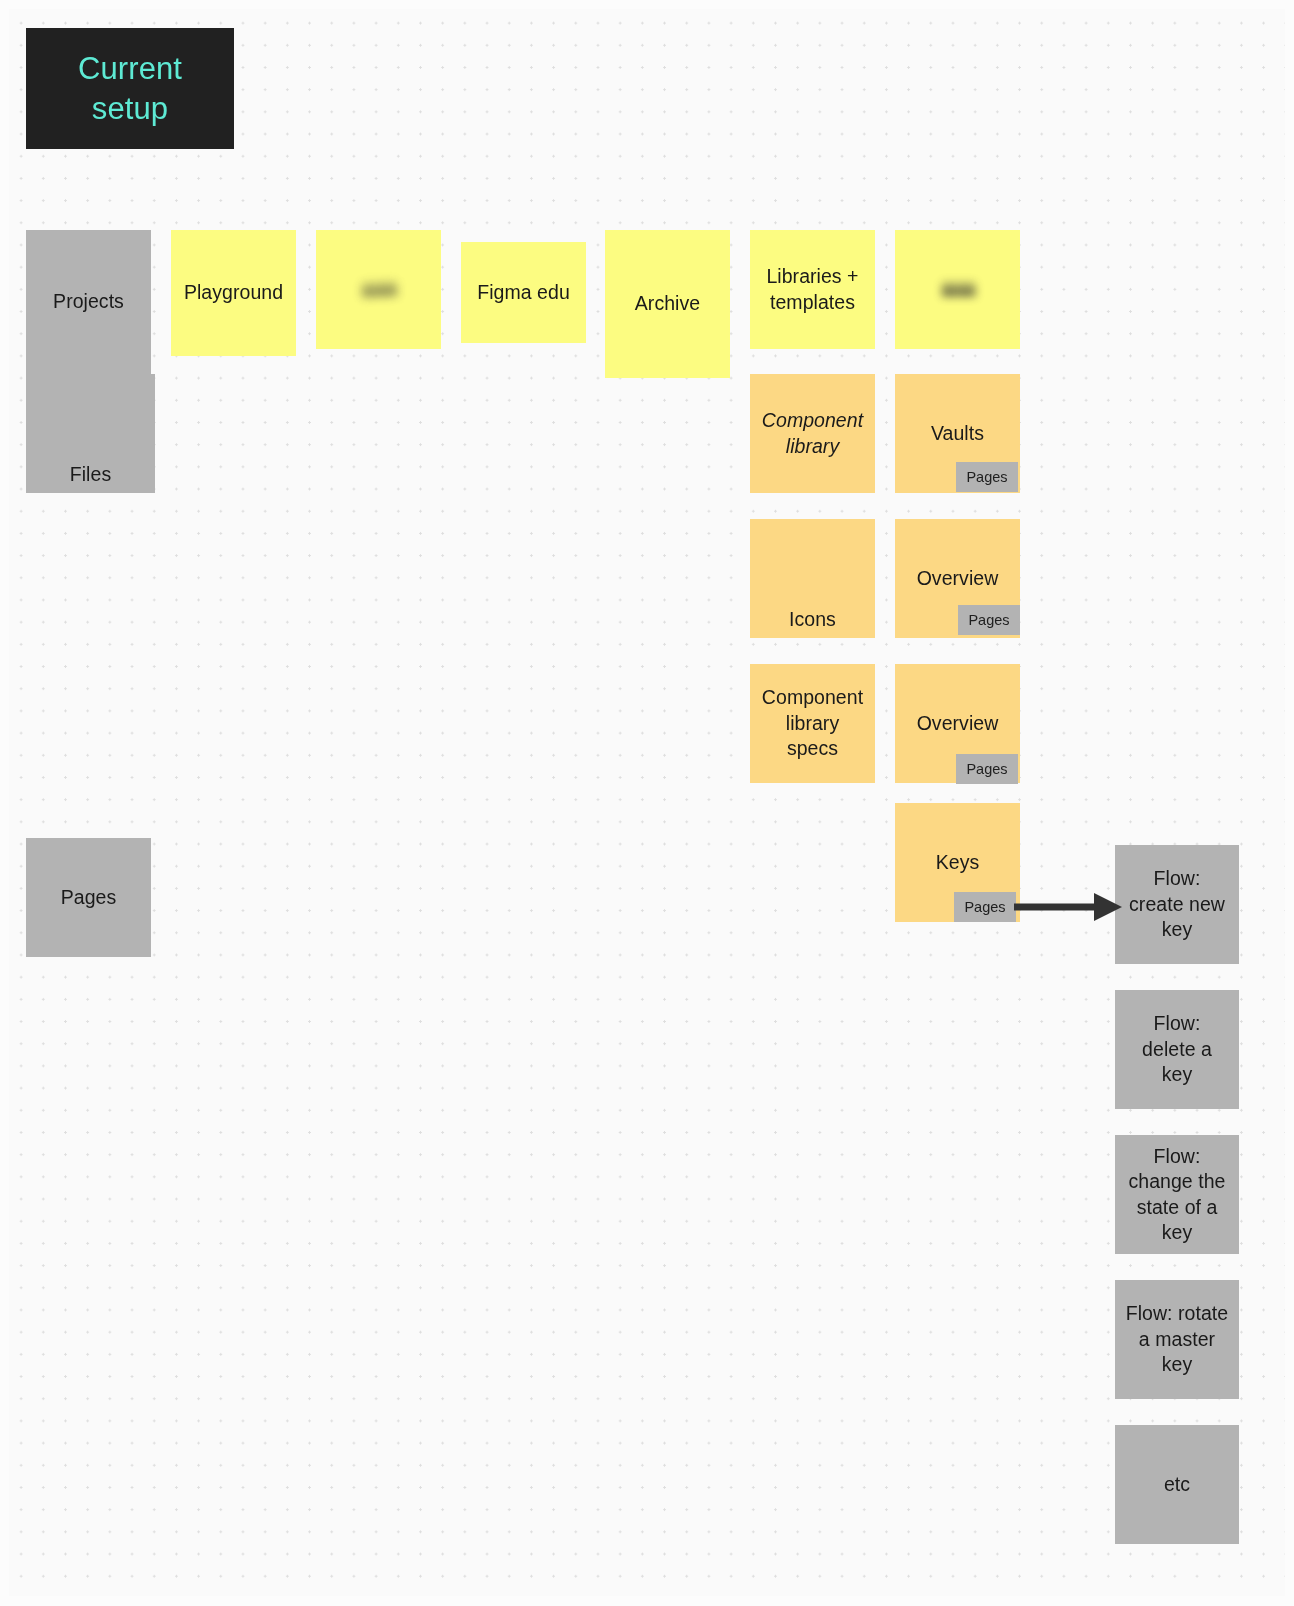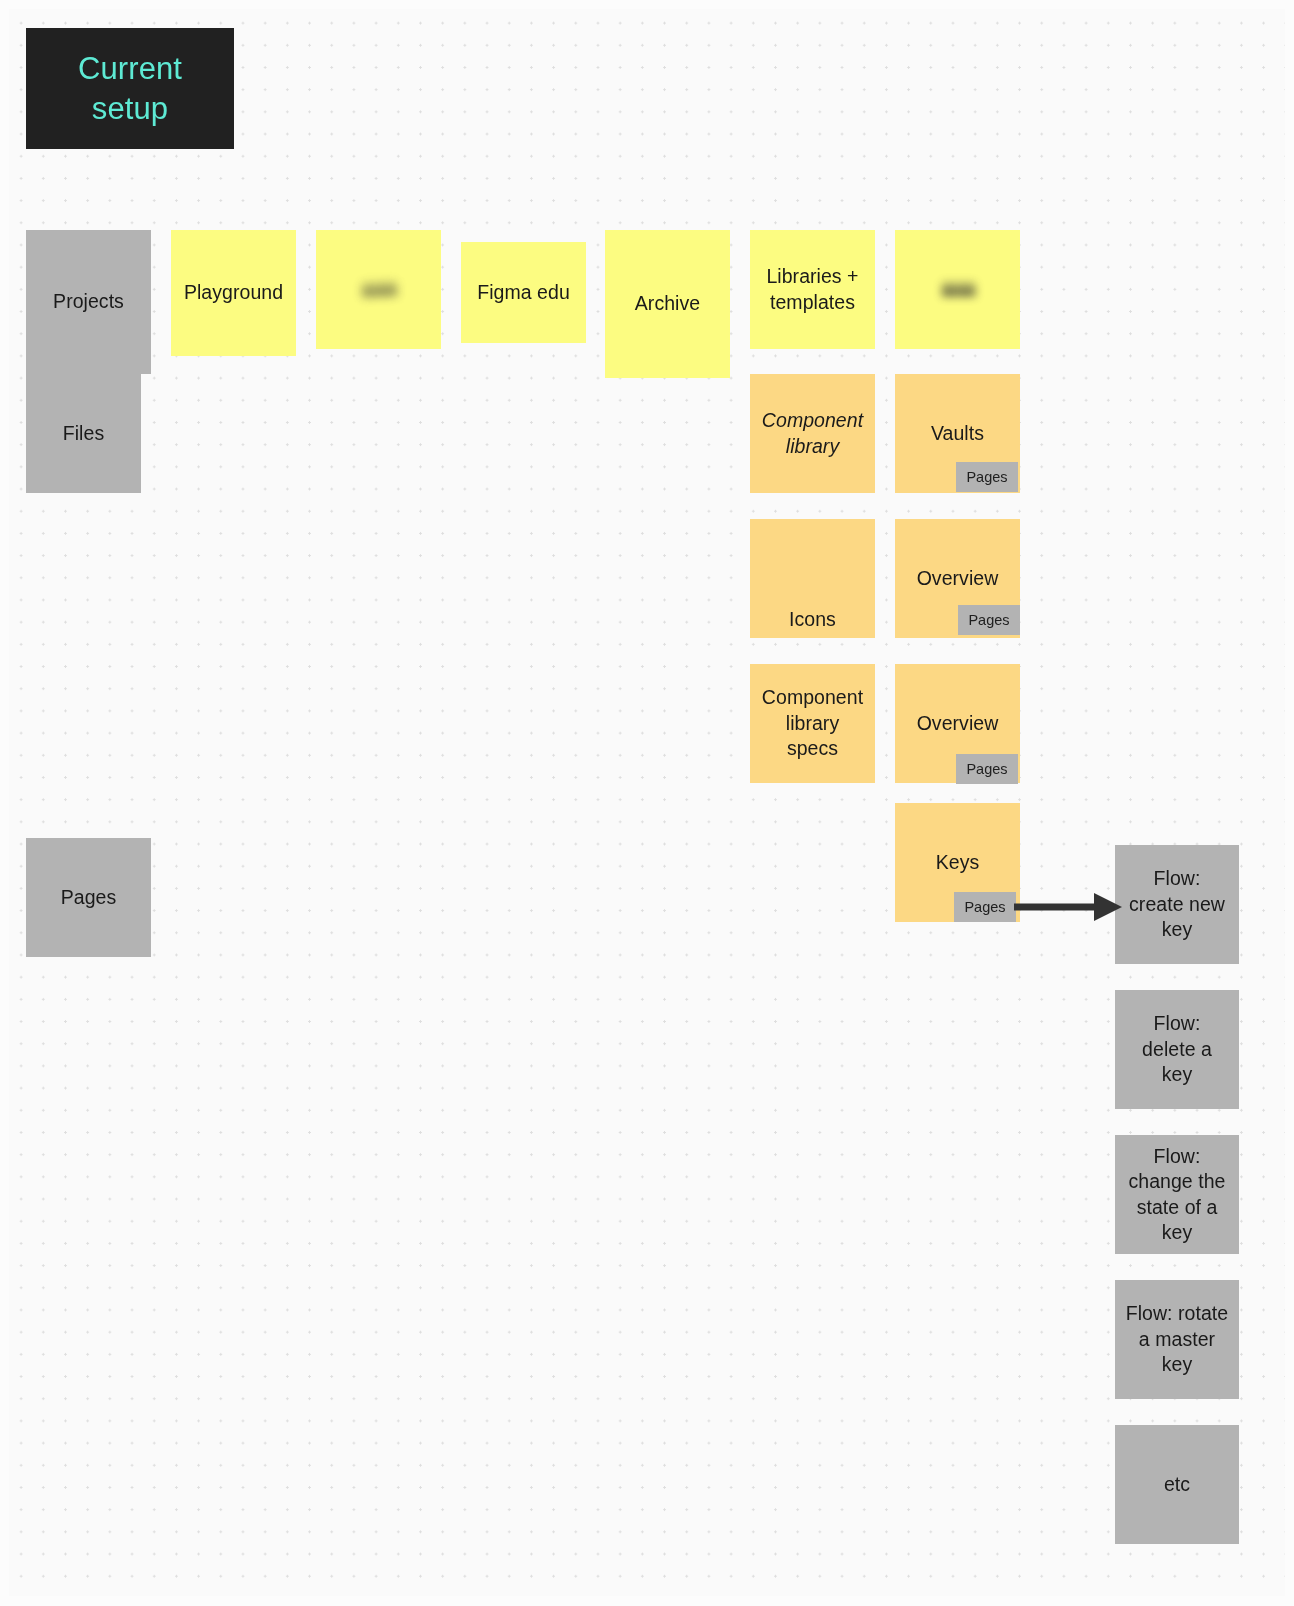--- a/index.html
+++ b/index.html
@@ -149,21 +149,21 @@
 
   <div class="title-card" style="left:26px; top:28px; width:208px; height:121px;">
     <span style="white-space: pre-line;">Current
 setup</span>
   </div>
 
   <div class="note gray" style="left:26px; top:230px; width:125px; height:144px;text-align:center;">
     <span class="label">Projects</span>
   </div>
 
-  <div class="note gray" style="left:26px; top:374px; width:115px; height:119px;">
+  <div class="note gray" style="left:26px; top:374px; width:129px; height:119px;align-items:flex-end;">
     <span class="label">Files</span>
   </div>
 
   <div class="note gray" style="left:26px; top:838px; width:125px; height:119px;">
     <span class="label">Pages</span>
   </div>
 
   <div class="note yellow" style="left:171px; top:230px; width:125px; height:126px;">
     <span class="label">Playground</span>
   </div>

